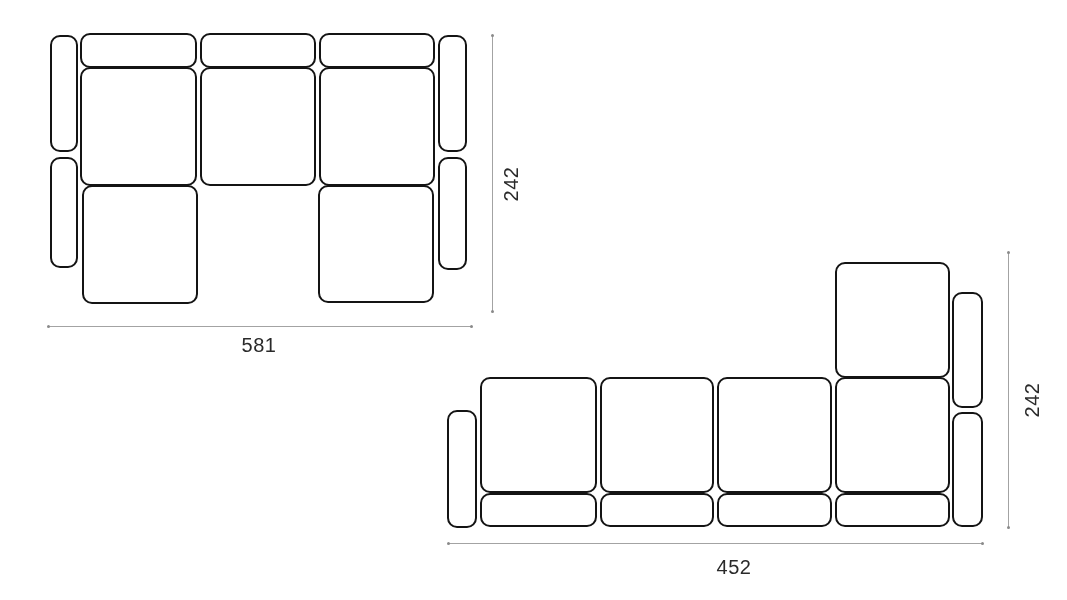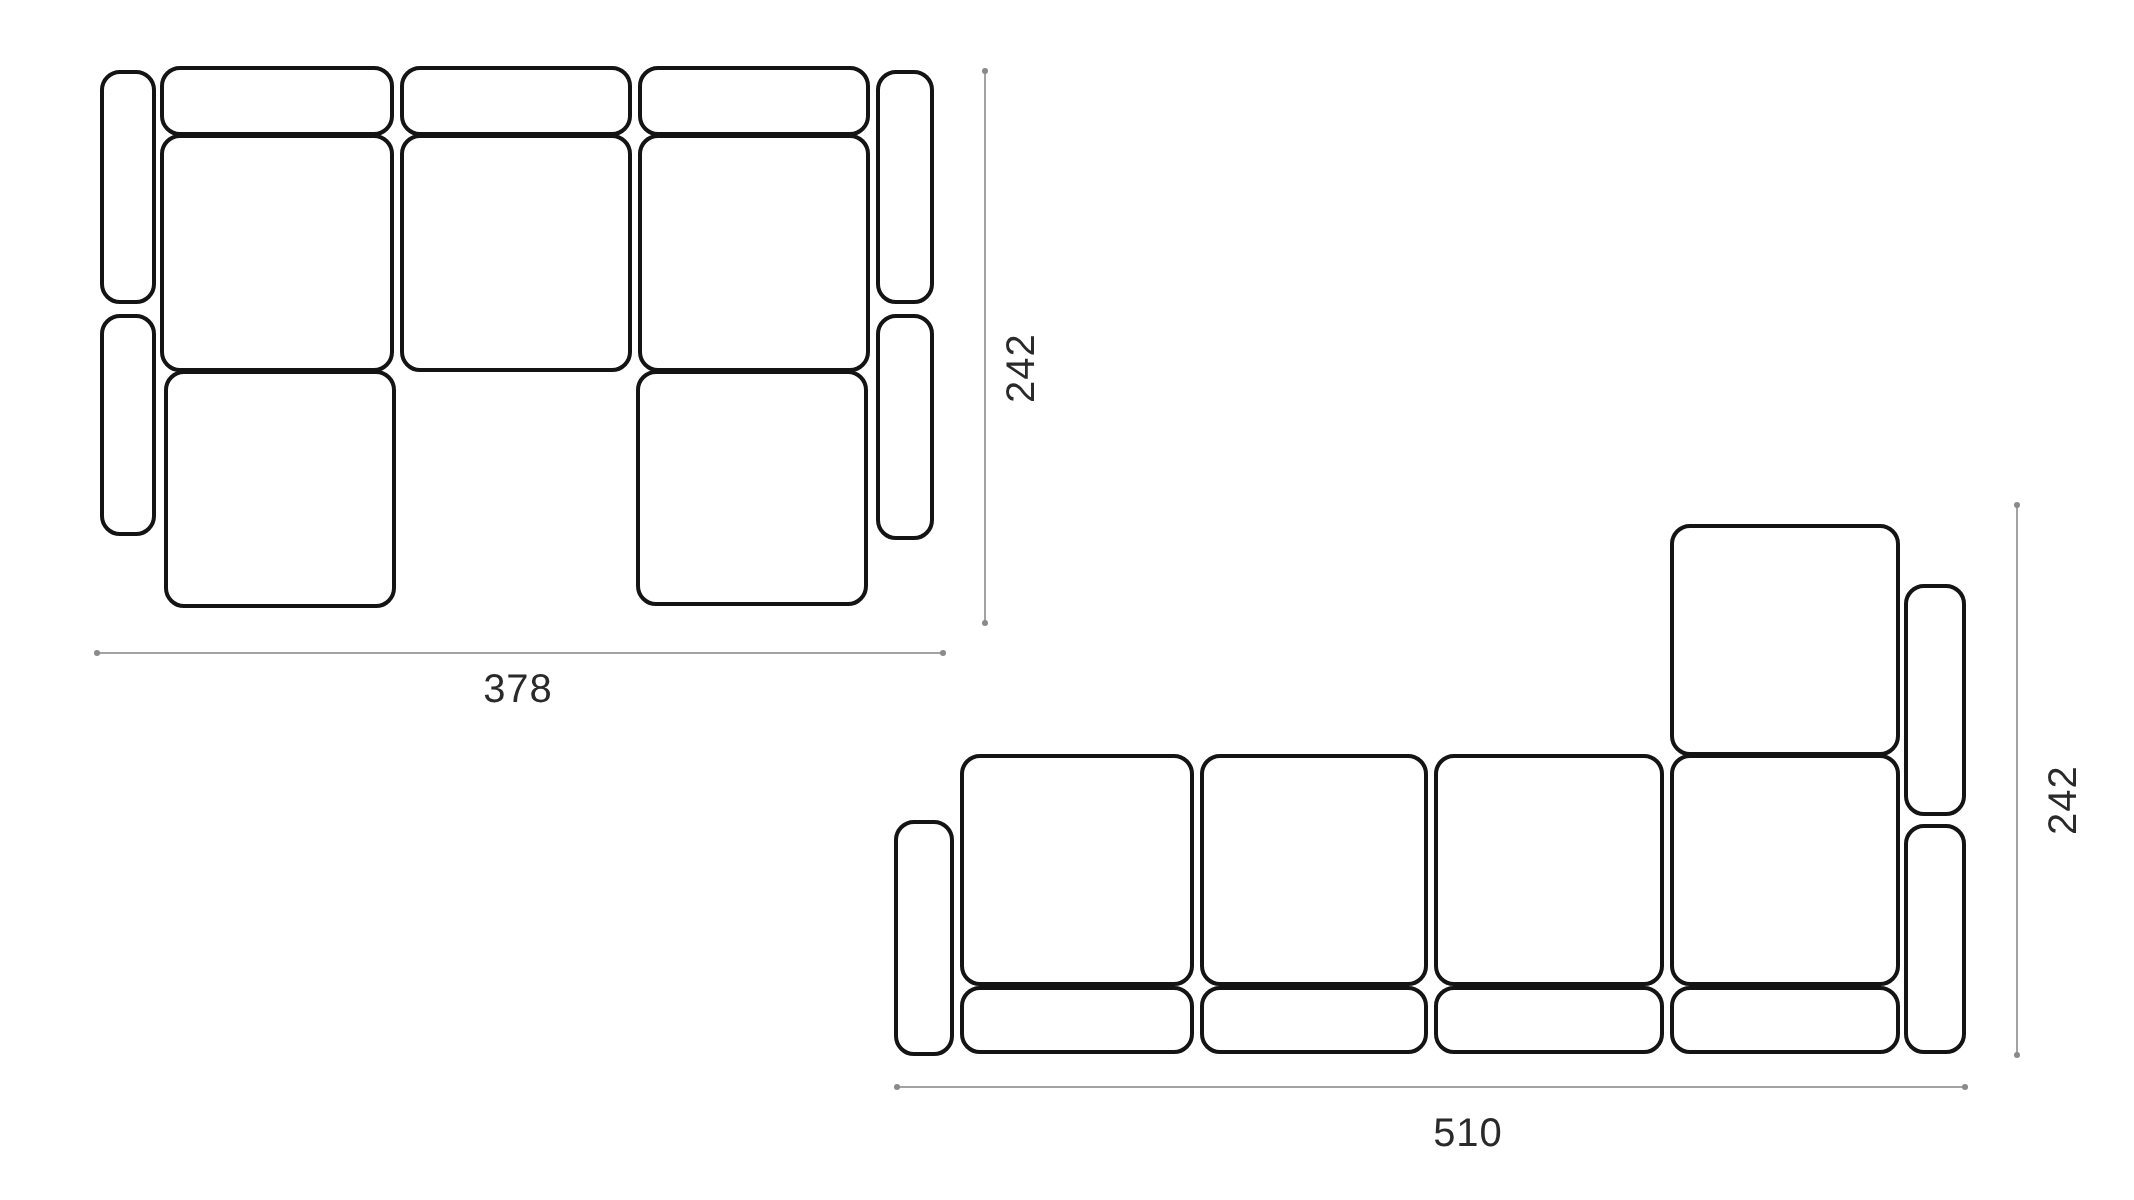--- a/index.html
+++ b/index.html
@@ -54,21 +54,21 @@
       <div class="piece" style="left: 200px; top: 67px; width: 116px; height: 119px;"></div>
       <div class="piece" style="left: 319px; top: 67px; width: 116px; height: 119px;"></div>
       <div class="piece" style="left: 82px; top: 185px; width: 116px; height: 119px;"></div>
       <div class="piece" style="left: 318px; top: 185px; width: 116px; height: 118px;"></div>
       <div class="piece" style="left: 438px; top: 35px; width: 29px; height: 117px;"></div>
       <div class="piece" style="left: 438px; top: 157px; width: 29px; height: 113px;"></div>
       <div class="dim-line h" style="left: 48px; top: 326px; width: 424px;">
         <div class="dim-dot" style="left: -1px; top: -1px;"></div>
         <div class="dim-dot" style="right: -1px; top: -1px;"></div>
       </div>
-      <div class="dim-label h" style="left: 259px; top: 334px;">378</div>
+      <div class="dim-label h" style="left: 259px; top: 334px;">581</div>
       <div class="dim-line v" style="left: 492px; top: 35px; height: 277px;">
         <div class="dim-dot" style="left: -1px; top: -1px;"></div>
         <div class="dim-dot" style="left: -1px; bottom: -1px;"></div>
       </div>
       <div class="dim-label v" style="left: 511px; top: 184px;">242</div>
     </div>
     <div class="diagram">
       <div class="piece" style="left: 447px; top: 410px; width: 30px; height: 118px;"></div>
       <div class="piece" style="left: 835px; top: 262px; width: 115px; height: 116px;"></div>
       <div class="piece" style="left: 480px; top: 377px; width: 117px; height: 116px;"></div>
@@ -78,20 +78,20 @@
       <div class="piece" style="left: 480px; top: 493px; width: 117px; height: 34px;"></div>
       <div class="piece" style="left: 600px; top: 493px; width: 114px; height: 34px;"></div>
       <div class="piece" style="left: 717px; top: 493px; width: 115px; height: 34px;"></div>
       <div class="piece" style="left: 835px; top: 493px; width: 115px; height: 34px;"></div>
       <div class="piece" style="left: 952px; top: 292px; width: 31px; height: 116px;"></div>
       <div class="piece" style="left: 952px; top: 412px; width: 31px; height: 115px;"></div>
       <div class="dim-line h" style="left: 448px; top: 543px; width: 535px;">
         <div class="dim-dot" style="left: -1px; top: -1px;"></div>
         <div class="dim-dot" style="right: -1px; top: -1px;"></div>
       </div>
-      <div class="dim-label h" style="left: 734px; top: 556px;">510</div>
+      <div class="dim-label h" style="left: 734px; top: 556px;">452</div>
       <div class="dim-line v" style="left: 1008px; top: 252px; height: 276px;">
         <div class="dim-dot" style="left: -1px; top: -1px;"></div>
         <div class="dim-dot" style="left: -1px; bottom: -1px;"></div>
       </div>
       <div class="dim-label v" style="left: 1032px; top: 400px;">242</div>
     </div>
   </div>
 
 </body></html>

